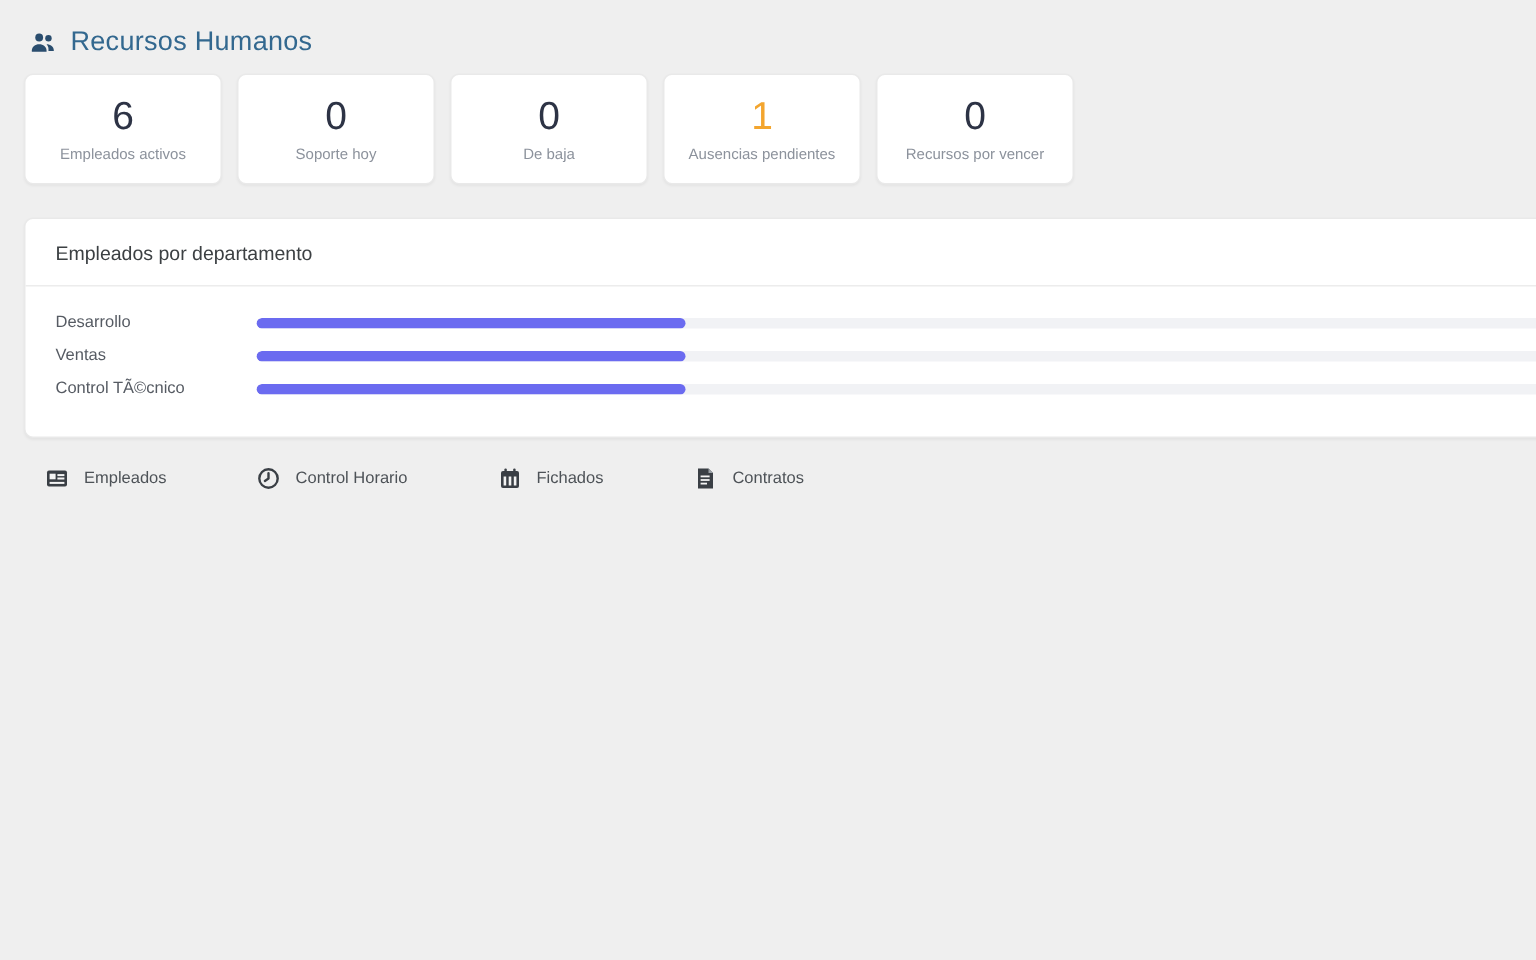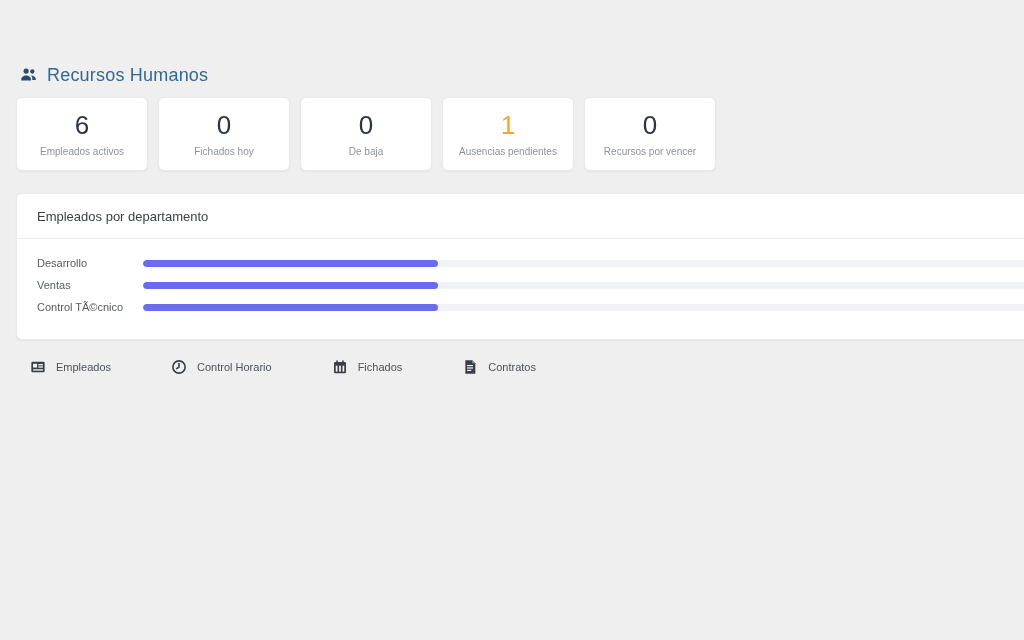--- a/index.html
+++ b/index.html
@@ -5,23 +5,22 @@
   * { margin:0; padding:0; box-sizing:border-box; }
   html,body { width:1024px; height:640px; }
   body {
     background:#efefef;
     font-family:"Liberation Sans", sans-serif;
     overflow:hidden;
     position:relative;
   }
   
   .app-header {
-    display:flex; align-items:flex-start; gap:9px;
+    display:flex; align-items:flex-end; gap:9px;
     padding:17px 20px 5px 19px;
-    margin-top:48px;
   }
   .app-header .people-icon { width:19px; height:19px; color:#2a4d6e; flex:0 0 auto; }
   .app-title { font-size:18px; color:#33688f; font-weight:400; letter-spacing:.2px; }
 
   
   .stats-row { display:flex; gap:10px; margin:6px 16px 0 16px; }
   .stat-card {
     width:132px; height:74px;
     background:#ffffff;
     border:1px solid #e9e9e9;
@@ -41,21 +40,21 @@
     border-radius:6px;
     box-shadow:0 1px 2px rgba(0,0,0,.05);
   }
   .chart-card-header {
     padding:15px 20px 14px 20px;
     font-size:13px; color:#3c4043;
     border-bottom:1px solid #ececec;
   }
   .chart-card-body { padding:13px 20px 21px 20px; }
   .bar-row { display:flex; align-items:center; height:22px; }
-  .bar-label { width:106px; font-size:11px; color:#565b63; flex:0 0 auto; }
+  .bar-label { width:134px; font-size:11px; color:#565b63; flex:0 0 auto; }
   .bar-track { flex:1; height:7px; background:#f1f2f5; border-radius:4px; overflow:hidden; }
   .bar-fill { height:100%; border-radius:4px; background:#6b6bf0; }
 
   
   .nav-row { display:flex; align-items:center; gap:60px; margin:19px 16px 0 30px; }
   .nav-item { display:flex; align-items:center; gap:10px; cursor:pointer; }
   .nav-item .nav-icon { width:16px; height:16px; color:#3a3f45; flex:0 0 auto; }
   .nav-label { font-size:11px; color:#4d5257; }
 </style>
 </head>
@@ -71,21 +70,21 @@
   <div class="app-title">Recursos Humanos</div>
 </div>
 
 <div class="stats-row">
   <div class="stat-card">
     <div class="stat-value">6</div>
     <div class="stat-label">Empleados activos</div>
   </div>
   <div class="stat-card">
     <div class="stat-value">0</div>
-    <div class="stat-label">Fichados hoy</div>
+    <div class="stat-label">Soporte hoy</div>
   </div>
   <div class="stat-card">
     <div class="stat-value">0</div>
     <div class="stat-label">De baja</div>
   </div>
   <div class="stat-card">
     <div class="stat-value" style="color: rgb(243, 165, 46);">1</div>
     <div class="stat-label">Ausencias pendientes</div>
   </div>
   <div class="stat-card">

